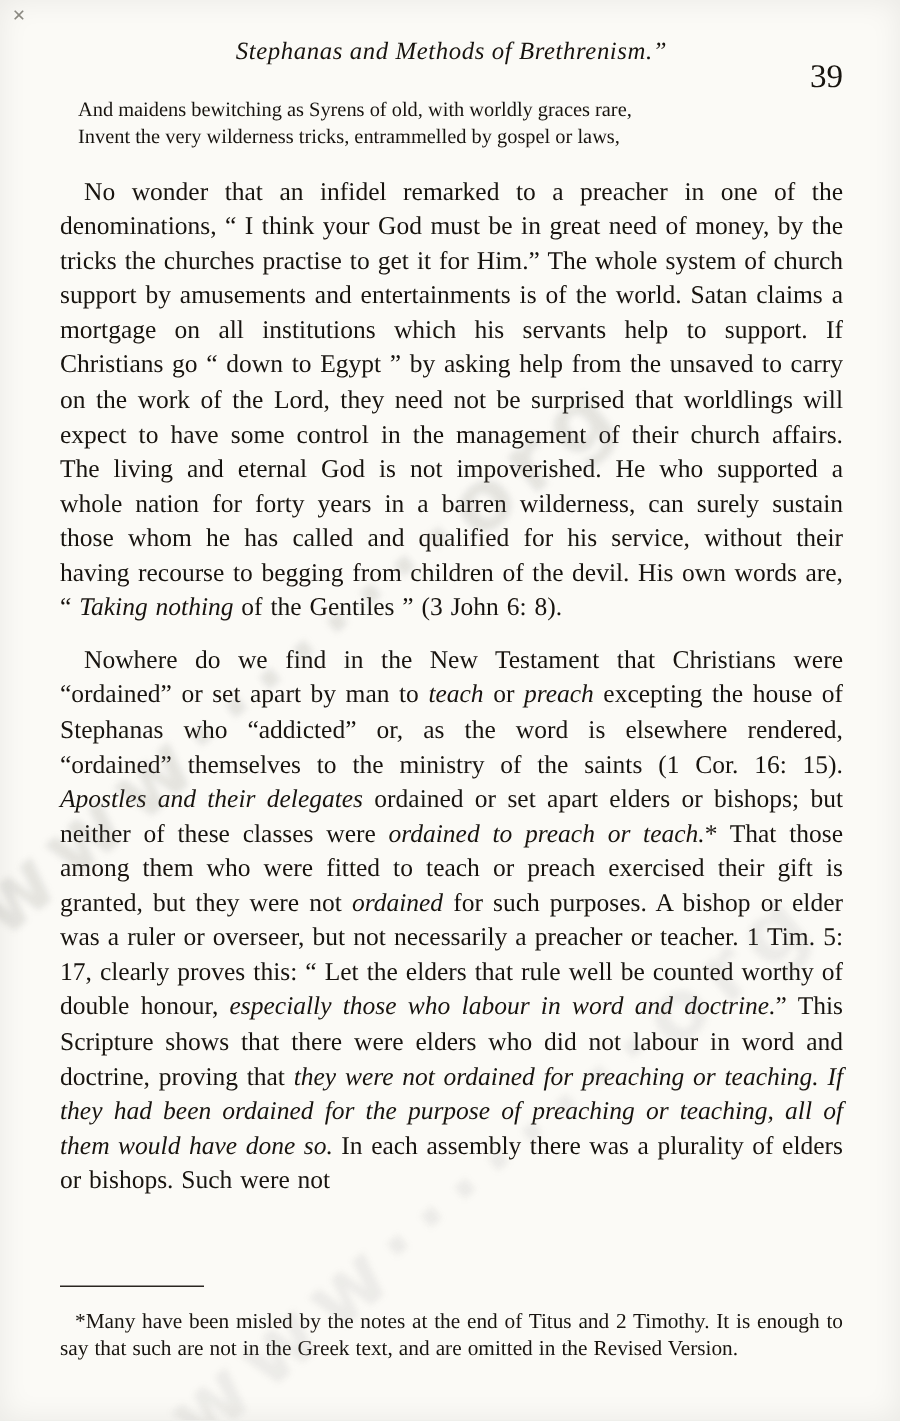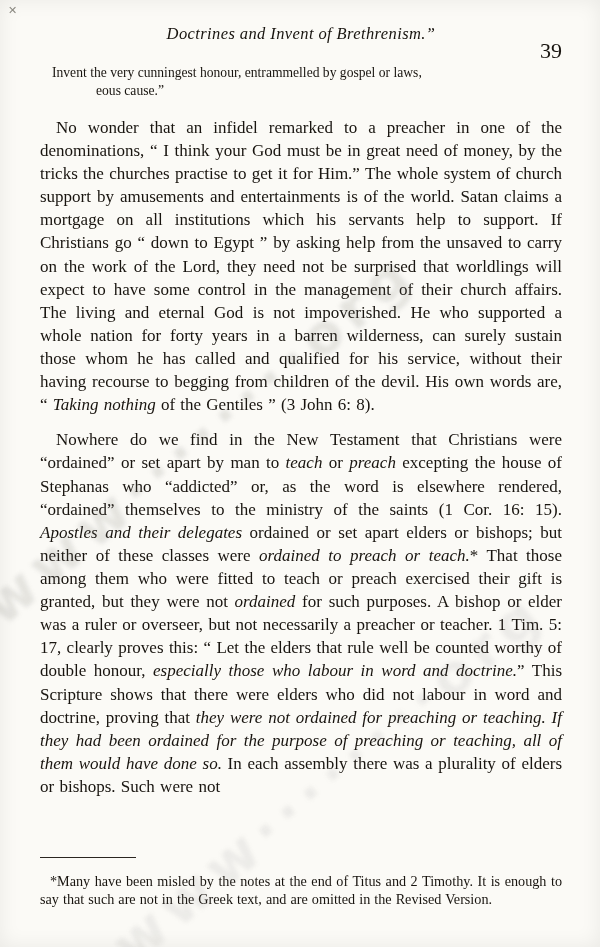--- a/index.html
+++ b/index.html
@@ -82,27 +82,27 @@
 <body>
 
 <div class="page">
 
   <span class="artifact">✕</span>
 
   <div class="wm wm1">www········org</div>
   <div class="wm wm2">www········org</div>
 
   <div class="head">
-    <div class="head-title">Doctrines and Invent of Brethrenism.”</div>
+    <div class="head-title">Stephanas and Methods of Brethrenism.”</div>
     <div class="head-num">39</div>
   </div>
 
   <div class="poem">
-    <div class="poem-line">Invent the very cunningest honour, entrammelled by gospel or laws,</div>
-    <div class="poem-line poem-cont">eous cause.”</div>
+    <div class="poem-line">And maidens bewitching as Syrens of old, with worldly graces rare,</div>
+    <div class="poem-line">Invent the very wilderness tricks, entrammelled by gospel or laws,</div>
   </div>
 
   <p class="para"><span>No wonder that an infidel remarked to a preacher in one of the denominations, “ I think your God must be in great need of money, by the tricks the churches practise to get it for Him.” The whole system of church support by amusements and entertainments is of the world.  Satan claims a mortgage on all institutions which his servants help to support.  If Christians go “ down to Egypt ” by asking help from the unsaved to carry on the work of the Lord, they need not be surprised that worldlings will expect to have some control in the management of their church affairs.  The living and eternal God is not impoverished. He who supported a whole nation for forty years in a barren wilderness, can surely sustain those whom he has called and qualified for his service, without their having recourse to begging from children of the devil.  His own words are, “ </span><span class="it">Taking nothing</span><span> of the Gentiles ” (3 John 6: 8).</span></p>
 
 
   <p class="para"><span>Nowhere do we find in the New Testament that Christians were “ordained” or set apart by man to </span><span class="it">teach</span><span> or </span><span class="it">preach</span><span> excepting the house of Stephanas who “addicted” or, as the word is elsewhere rendered, “ordained” themselves to the ministry of the saints (1 Cor. 16: 15).  </span><span class="it">Apostles and their delegates</span><span> ordained or set apart elders or bishops; but neither of these classes were </span><span class="it">ordained to preach or teach.</span><span>*  That those among them who were fitted to teach or preach exercised their gift is granted, but they were not </span><span class="it">ordained</span><span> for such purposes.  A bishop or elder was a ruler or overseer, but not necessarily a preacher or teacher.  1 Tim. 5: 17, clearly proves this: “ Let the elders that rule well be counted worthy of double honour, </span><span class="it">especially those who labour in word and doctrine.</span><span>”  This Scripture shows that there were elders who did not labour in word and doctrine, proving that </span><span class="it">they were not ordained for preaching or teaching.  If they had been ordained for the purpose of preaching or teaching, all of them would have done so.</span><span>  In each assembly there was a plurality of elders or bishops.  Such were not</span></p>
 
   <div class="footnote-block">
     <div class="fn-rule"></div>
     <p class="footnote">*Many have been misled by the notes at the end of Titus and 2 Timothy. It is enough to say that such are not in the Greek text, and are omitted in the Revised Version.</p>

